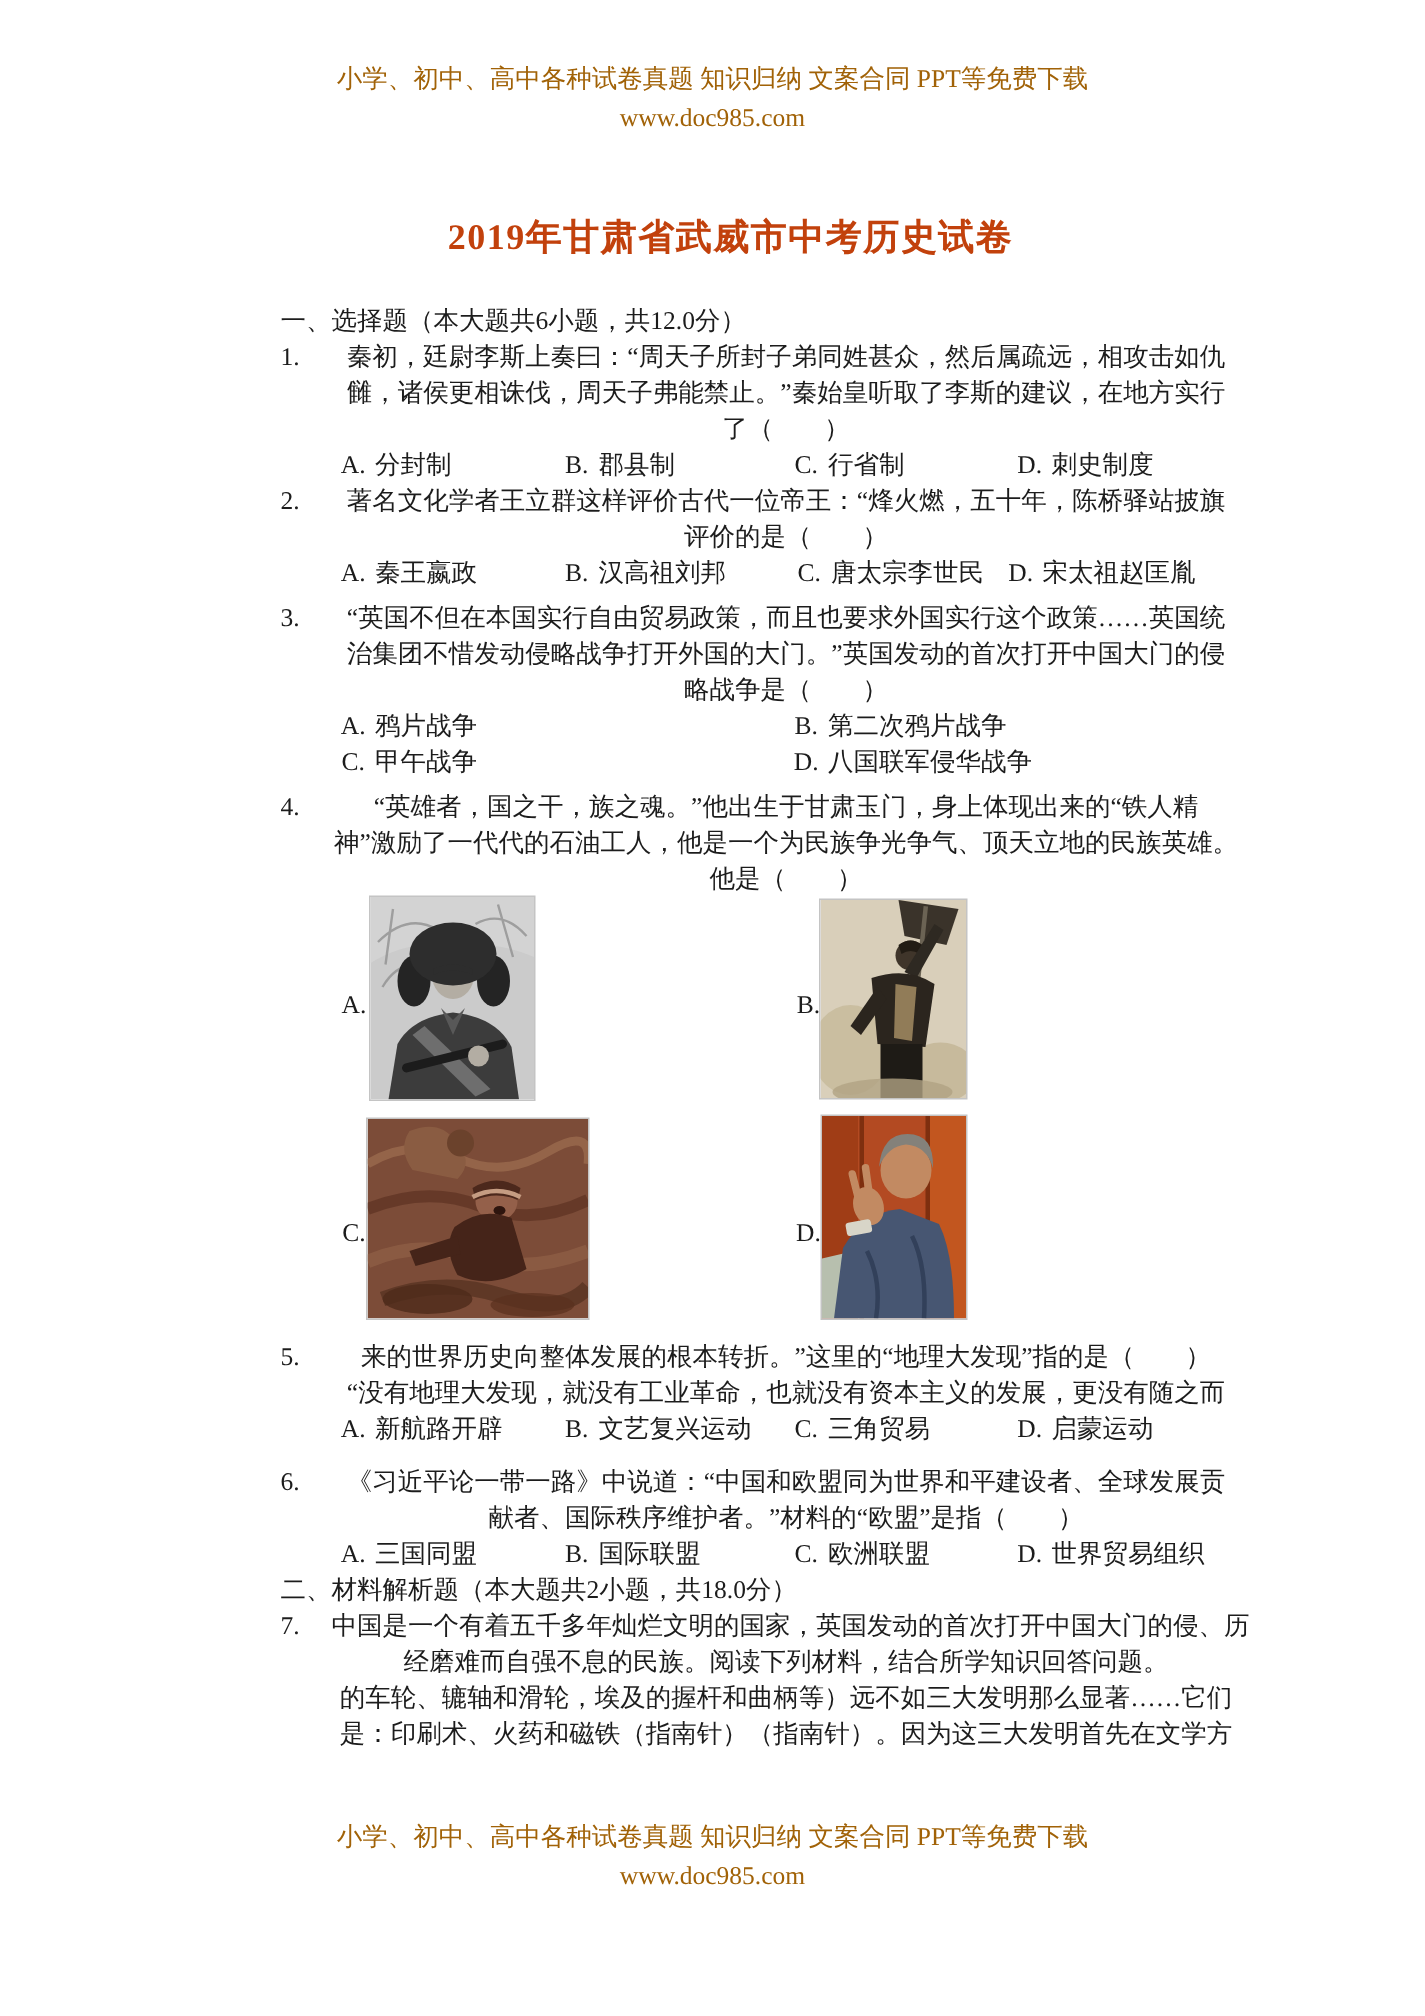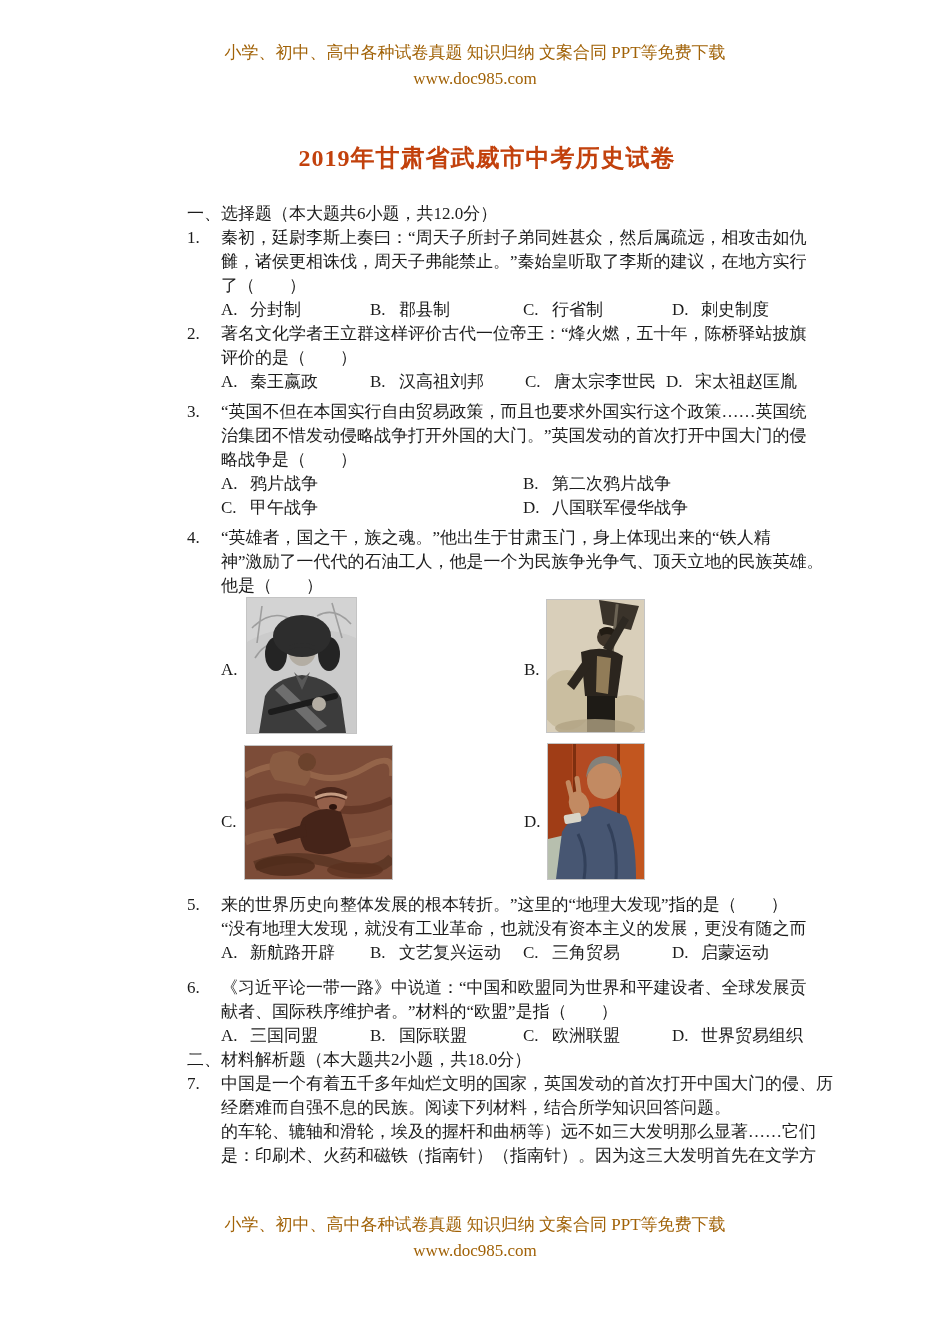--- a/index.html
+++ b/index.html
@@ -9,21 +9,21 @@
   .hdr{top:40px;}
   .ftr{top:1212px;}
   .title{position:absolute;top:142px;left:0;width:950px;text-align:center;
          font-size:24px;font-weight:bold;color:#c2410c;letter-spacing:1px;padding-left:12px;}
   .content{position:absolute;left:159px;top:202px;width:640px;font-size:17px;line-height:24px;margin-left:28px;}
   .sec{white-space:nowrap;}
   .q{display:flex;}
   .q.m6{margin-top:6px;}
   .q.m11{margin-top:11px;}
   .qnum{width:34px;flex:none;}
-  .qbody{flex:1;min-width:0;}
+  .qbody{flex:1;min-width:0;text-align:center;}
   .qline{white-space:nowrap;}
   .opts{display:flex;}
   .opt{display:flex;white-space:nowrap;}
   .ol{width:29px;flex:none;}
   .r4 .opt:nth-child(1){width:149px;}
   .r4 .opt:nth-child(2){width:153px;}
   .r4 .opt:nth-child(3){width:149px;}
   .r4.q2w .opt:nth-child(2){width:155px;}
   .r4.q2w .opt:nth-child(3){width:141px;}
   .r2 .opt:nth-child(1){width:302px;}

